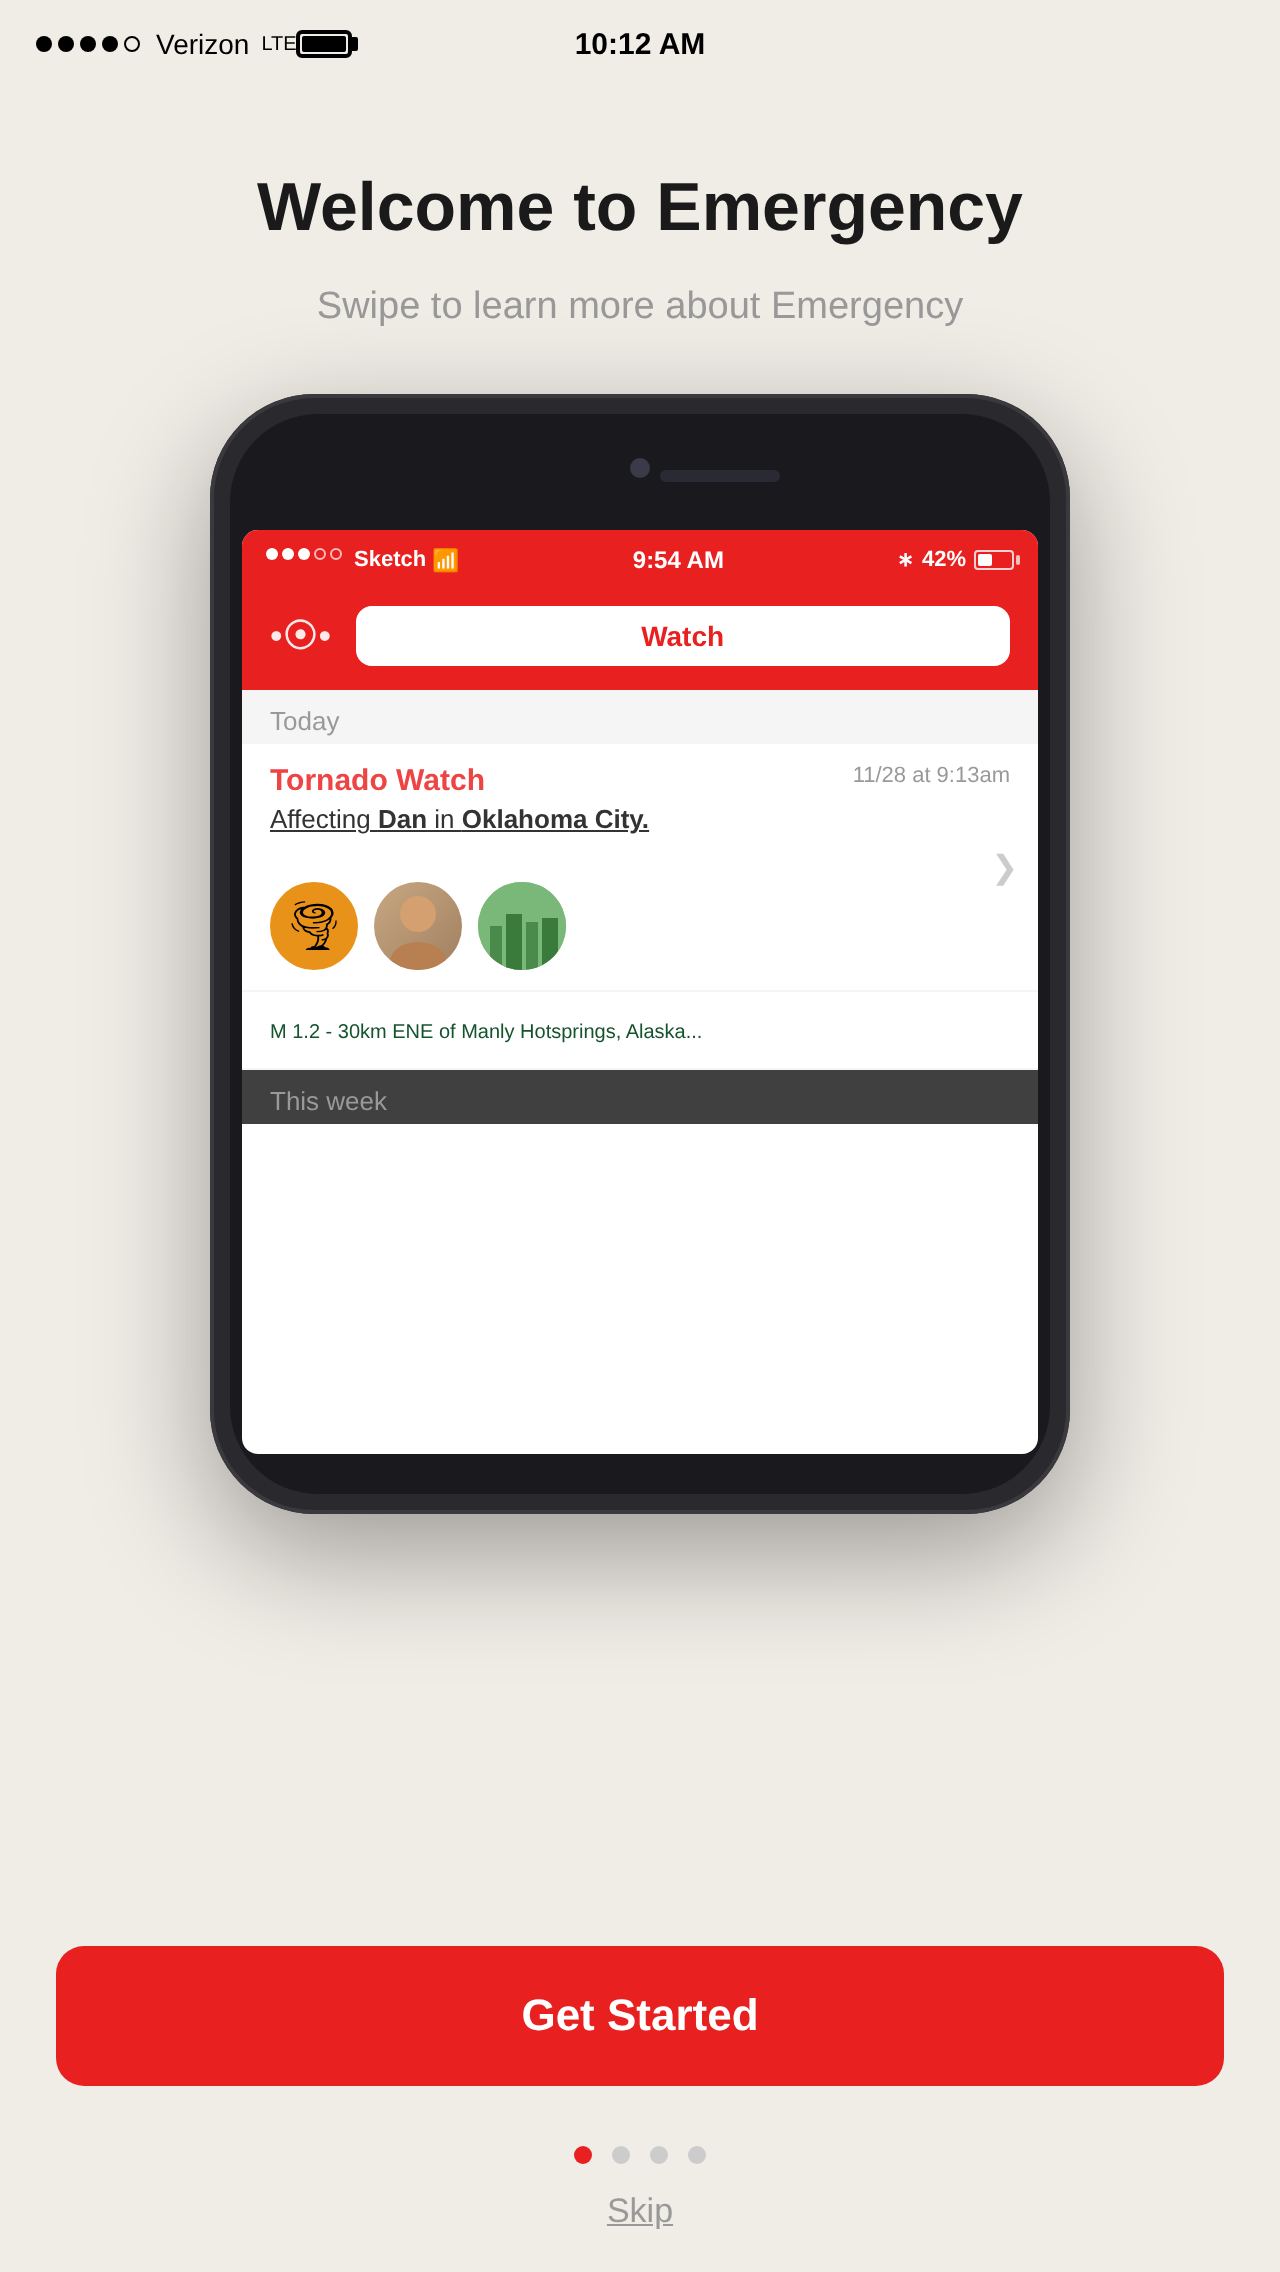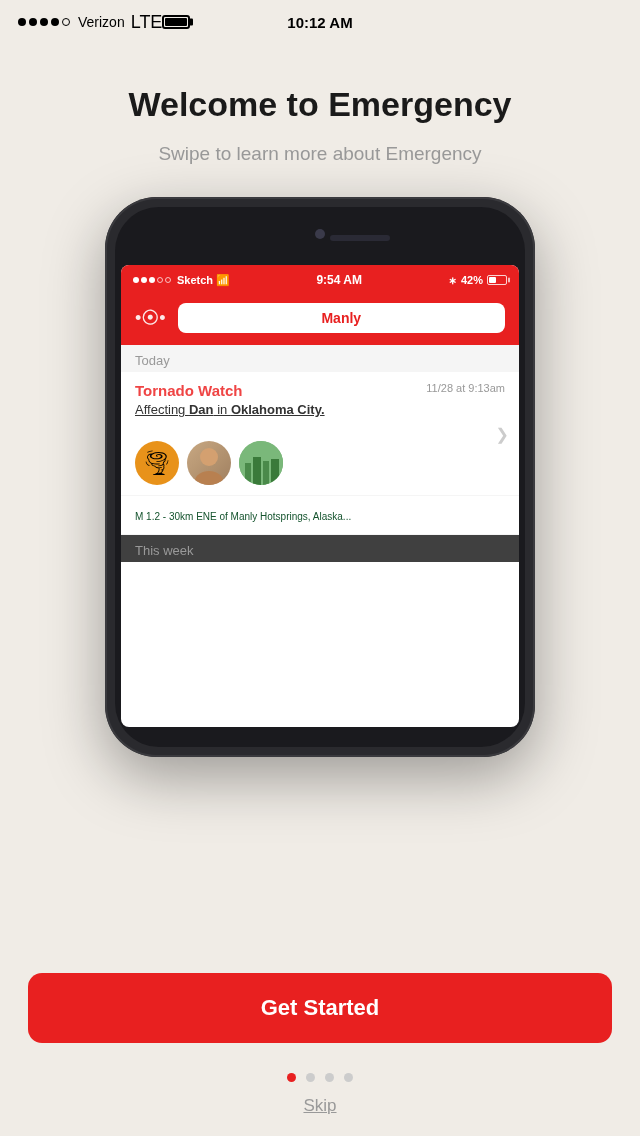--- a/index.html
+++ b/index.html
@@ -445,21 +445,21 @@
 <div class="status-bar">
   <div class="status-left">
     <div class="signal-dots">
       <div class="dot"></div>
       <div class="dot"></div>
       <div class="dot"></div>
       <div class="dot"></div>
       <div class="dot empty"></div>
     </div>
     <span class="carrier-text">Verizon</span>
-    <span style="font-size:18px;font-weight:500;margin-left:2px;">LTE</span>
+    <span style="font-size:10px;font-weight:500;margin-left:2px;">LTE</span>
   </div>
   <div class="status-center">10:12 AM</div>
   <div class="status-right">
     <div class="battery-icon">
       <div class="battery-fill"></div>
     </div>
   </div>
 </div>
 
 <div class="main-content">
@@ -470,21 +470,21 @@
   <div class="phone-container">
     <div class="phone-outer">
       <div class="phone-inner">
 
         <div class="phone-camera"></div>
         <div class="phone-speaker"></div>
 
         <div class="phone-screen">
 
           <div class="screen-status-bar">
-            <div style="display:flex;align-items:center;gap:3px;">
+            <div style="display:flex;align-items:flex-start;gap:3px;">
               <div class="screen-dots">
                 <div class="screen-dot"></div>
                 <div class="screen-dot"></div>
                 <div class="screen-dot"></div>
                 <div class="screen-dot empty-dot"></div>
                 <div class="screen-dot empty-dot"></div>
               </div>
               <span style="margin-left:3px;font-size:11px;">Sketch</span>
               <span style="font-size:11px;">📶</span>
             </div>
@@ -495,21 +495,21 @@
               <div style="width:20px;height:10px;border:1.5px solid rgba(255,255,255,0.8);border-radius:2px;position:relative;padding:1px;">
                 <div style="height:100%;background:#fff;border-radius:1px;width:42%;"></div>
                 <div style="position:absolute;right:-4px;top:50%;transform:translateY(-50%);width:2px;height:5px;background:rgba(255,255,255,0.7);border-radius:1px;"></div>
               </div>
             </div>
           </div>
 
           <div class="screen-nav">
             <span class="radio-icon">•⦿•</span>
             <div class="nav-tabs">
-              <div class="nav-tab active">Manly</div>
+              <div class="nav-tab active">Watch</div>
             </div>
           </div>
 
           <div class="screen-feed">
             <div class="feed-section-header">Today</div>
             <div class="feed-item">
               <div class="feed-item-inner">
                 <div class="feed-item-top">
                   <span class="feed-item-title">Tornado Watch</span>
                   <span class="feed-item-time">11/28 at 9:13am</span>

